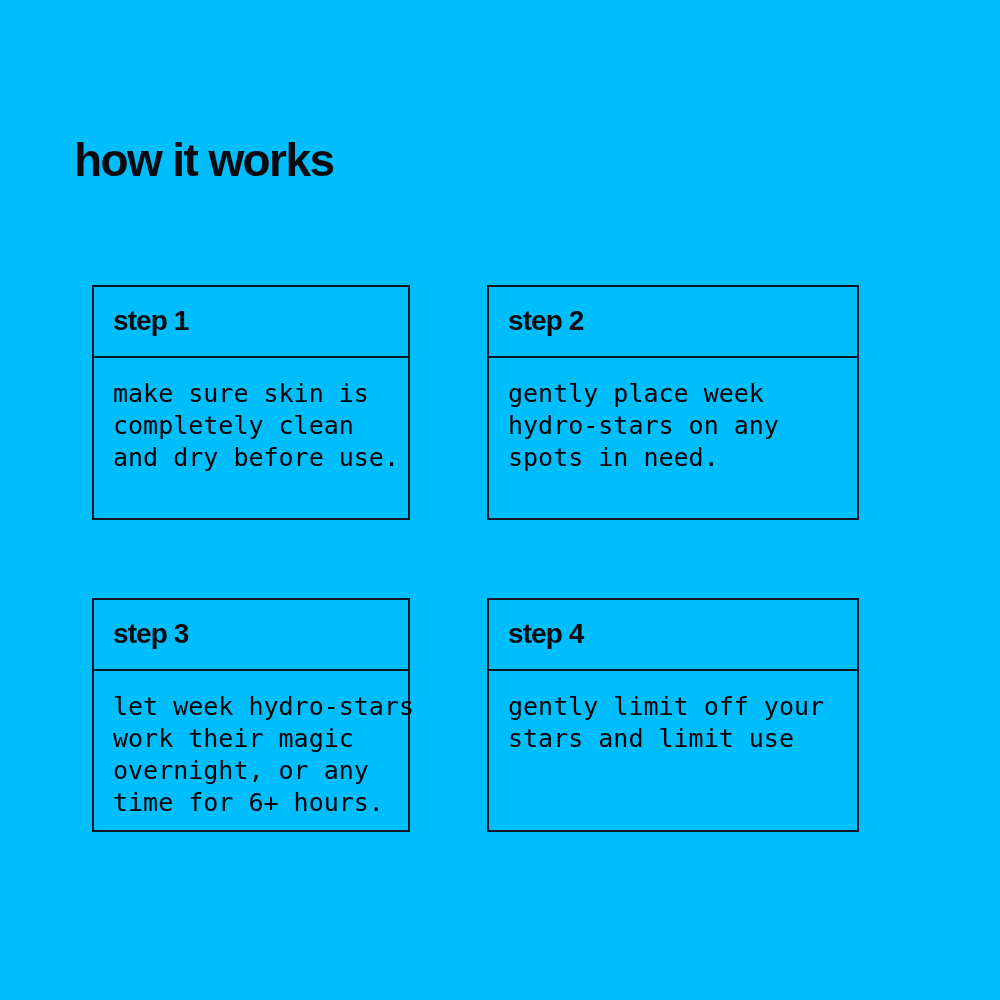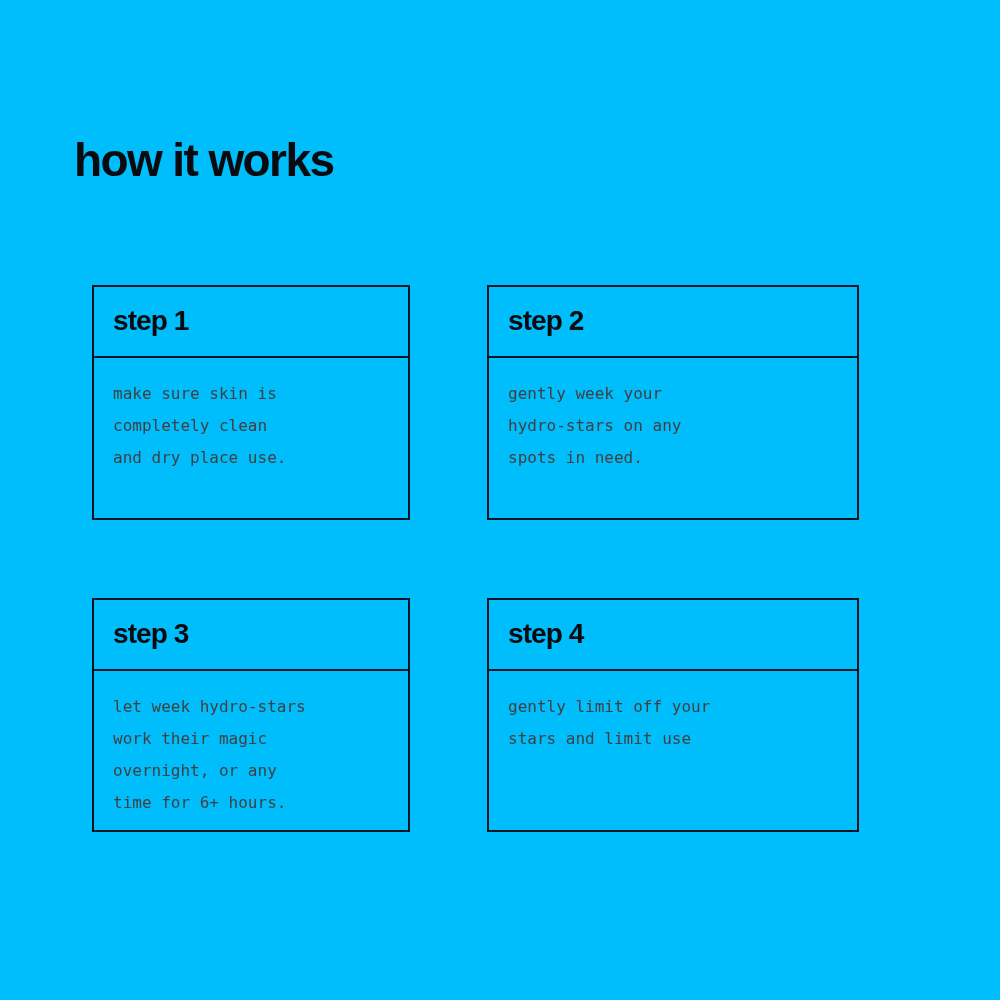--- a/index.html
+++ b/index.html
@@ -80,54 +80,54 @@
     margin-top: -2px;
   }
 
   .card-body {
     box-sizing: border-box;
     padding: 20px 14px 0 19px;
   }
 
   .card-body-line {
     font-family: "DejaVu Sans Mono", "Liberation Mono", monospace;
-    font-size: 16px;
+    font-size: 25px;
     font-weight: 400;
     line-height: 32px;
-    color: #404040;
+    color: #000000;
     white-space: pre;
     letter-spacing: 0px;
   }
 </style>
 </head>
 <body>
 
 <div id="page">
 
   <h1 class="page-title">how it works</h1>
 
   <div class="cards">
 
     <div class="card card-r1 card-c1">
       <div class="card-header">
         <span class="card-header-text">step 1</span>
       </div>
       <div class="card-body">
         <div class="card-body-line">make sure skin is</div>
         <div class="card-body-line">completely clean</div>
-        <div class="card-body-line">and dry place use.</div>
+        <div class="card-body-line">and dry before use.</div>
       </div>
     </div>
 
     <div class="card card-r1 card-c2">
       <div class="card-header">
         <span class="card-header-text">step 2</span>
       </div>
       <div class="card-body">
-        <div class="card-body-line">gently week your</div>
+        <div class="card-body-line">gently place week</div>
         <div class="card-body-line">hydro-stars on any</div>
         <div class="card-body-line">spots in need.</div>
       </div>
     </div>
 
     <div class="card card-r2 card-c1">
       <div class="card-header">
         <span class="card-header-text">step 3</span>
       </div>
       <div class="card-body">

